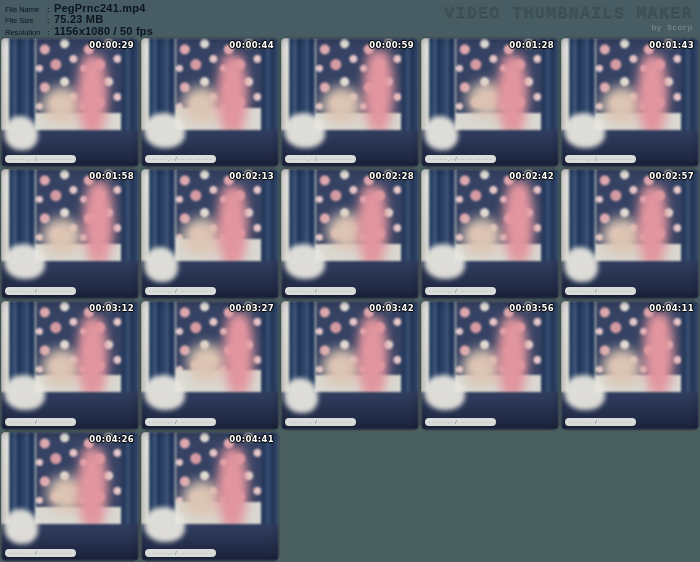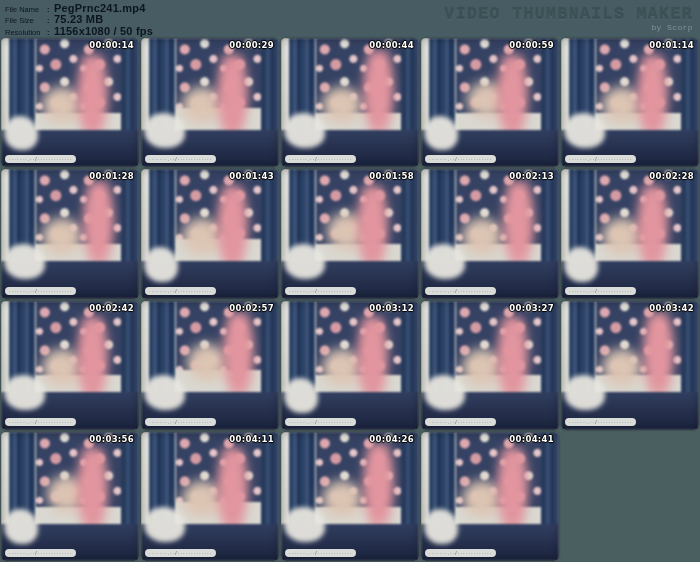--- a/index.html
+++ b/index.html
@@ -132,34 +132,20 @@
       <span class="meta-label">Duration</span><span class="meta-colon">:</span><span class="meta-value">00:05:11</span>
     </div>
   </div>
   <div class="brand">
     <div class="brand-title">VIDEO THUMBNAILS MAKER</div>
     <div class="brand-byline">by Scorp</div>
   </div>
 </div>
 
 <div class="grid" id="grid">
-  <div class="thumb">
-    <div class="art">
-      <div class="floral"></div>
-      <div class="wall-l"></div>
-      <div class="curtain-l"></div>
-      <div class="curtain-r"></div>
-      <div class="beige"></div>
-      <div class="pink"></div>
-      <div class="bed"></div>
-      <div class="sheet"></div>
-    </div>
-    <span class="ts">00:00:14</span>
-    <span class="wm">·······.··/·············</span>
-  </div>
 
   <div class="thumb">
     <div class="art">
       <div class="floral"></div>
       <div class="wall-l"></div>
       <div class="curtain-l"></div>
       <div class="curtain-r"></div>
       <div class="beige"></div>
       <div class="pink"></div>
       <div class="bed"></div>
@@ -192,34 +178,20 @@
       <div class="curtain-r"></div>
       <div class="beige"></div>
       <div class="pink"></div>
       <div class="bed"></div>
       <div class="sheet"></div>
     </div>
     <span class="ts">00:00:59</span>
     <span class="wm">·······.··/·············</span>
   </div>
 
-  <div class="thumb">
-    <div class="art">
-      <div class="floral"></div>
-      <div class="wall-l"></div>
-      <div class="curtain-l"></div>
-      <div class="curtain-r"></div>
-      <div class="beige"></div>
-      <div class="pink"></div>
-      <div class="bed"></div>
-      <div class="sheet"></div>
-    </div>
-    <span class="ts">00:01:14</span>
-    <span class="wm">·······.··/·············</span>
-  </div>
 
   <div class="thumb">
     <div class="art">
       <div class="floral"></div>
       <div class="wall-l"></div>
       <div class="curtain-l"></div>
       <div class="curtain-r"></div>
       <div class="beige"></div>
       <div class="pink"></div>
       <div class="bed"></div>

